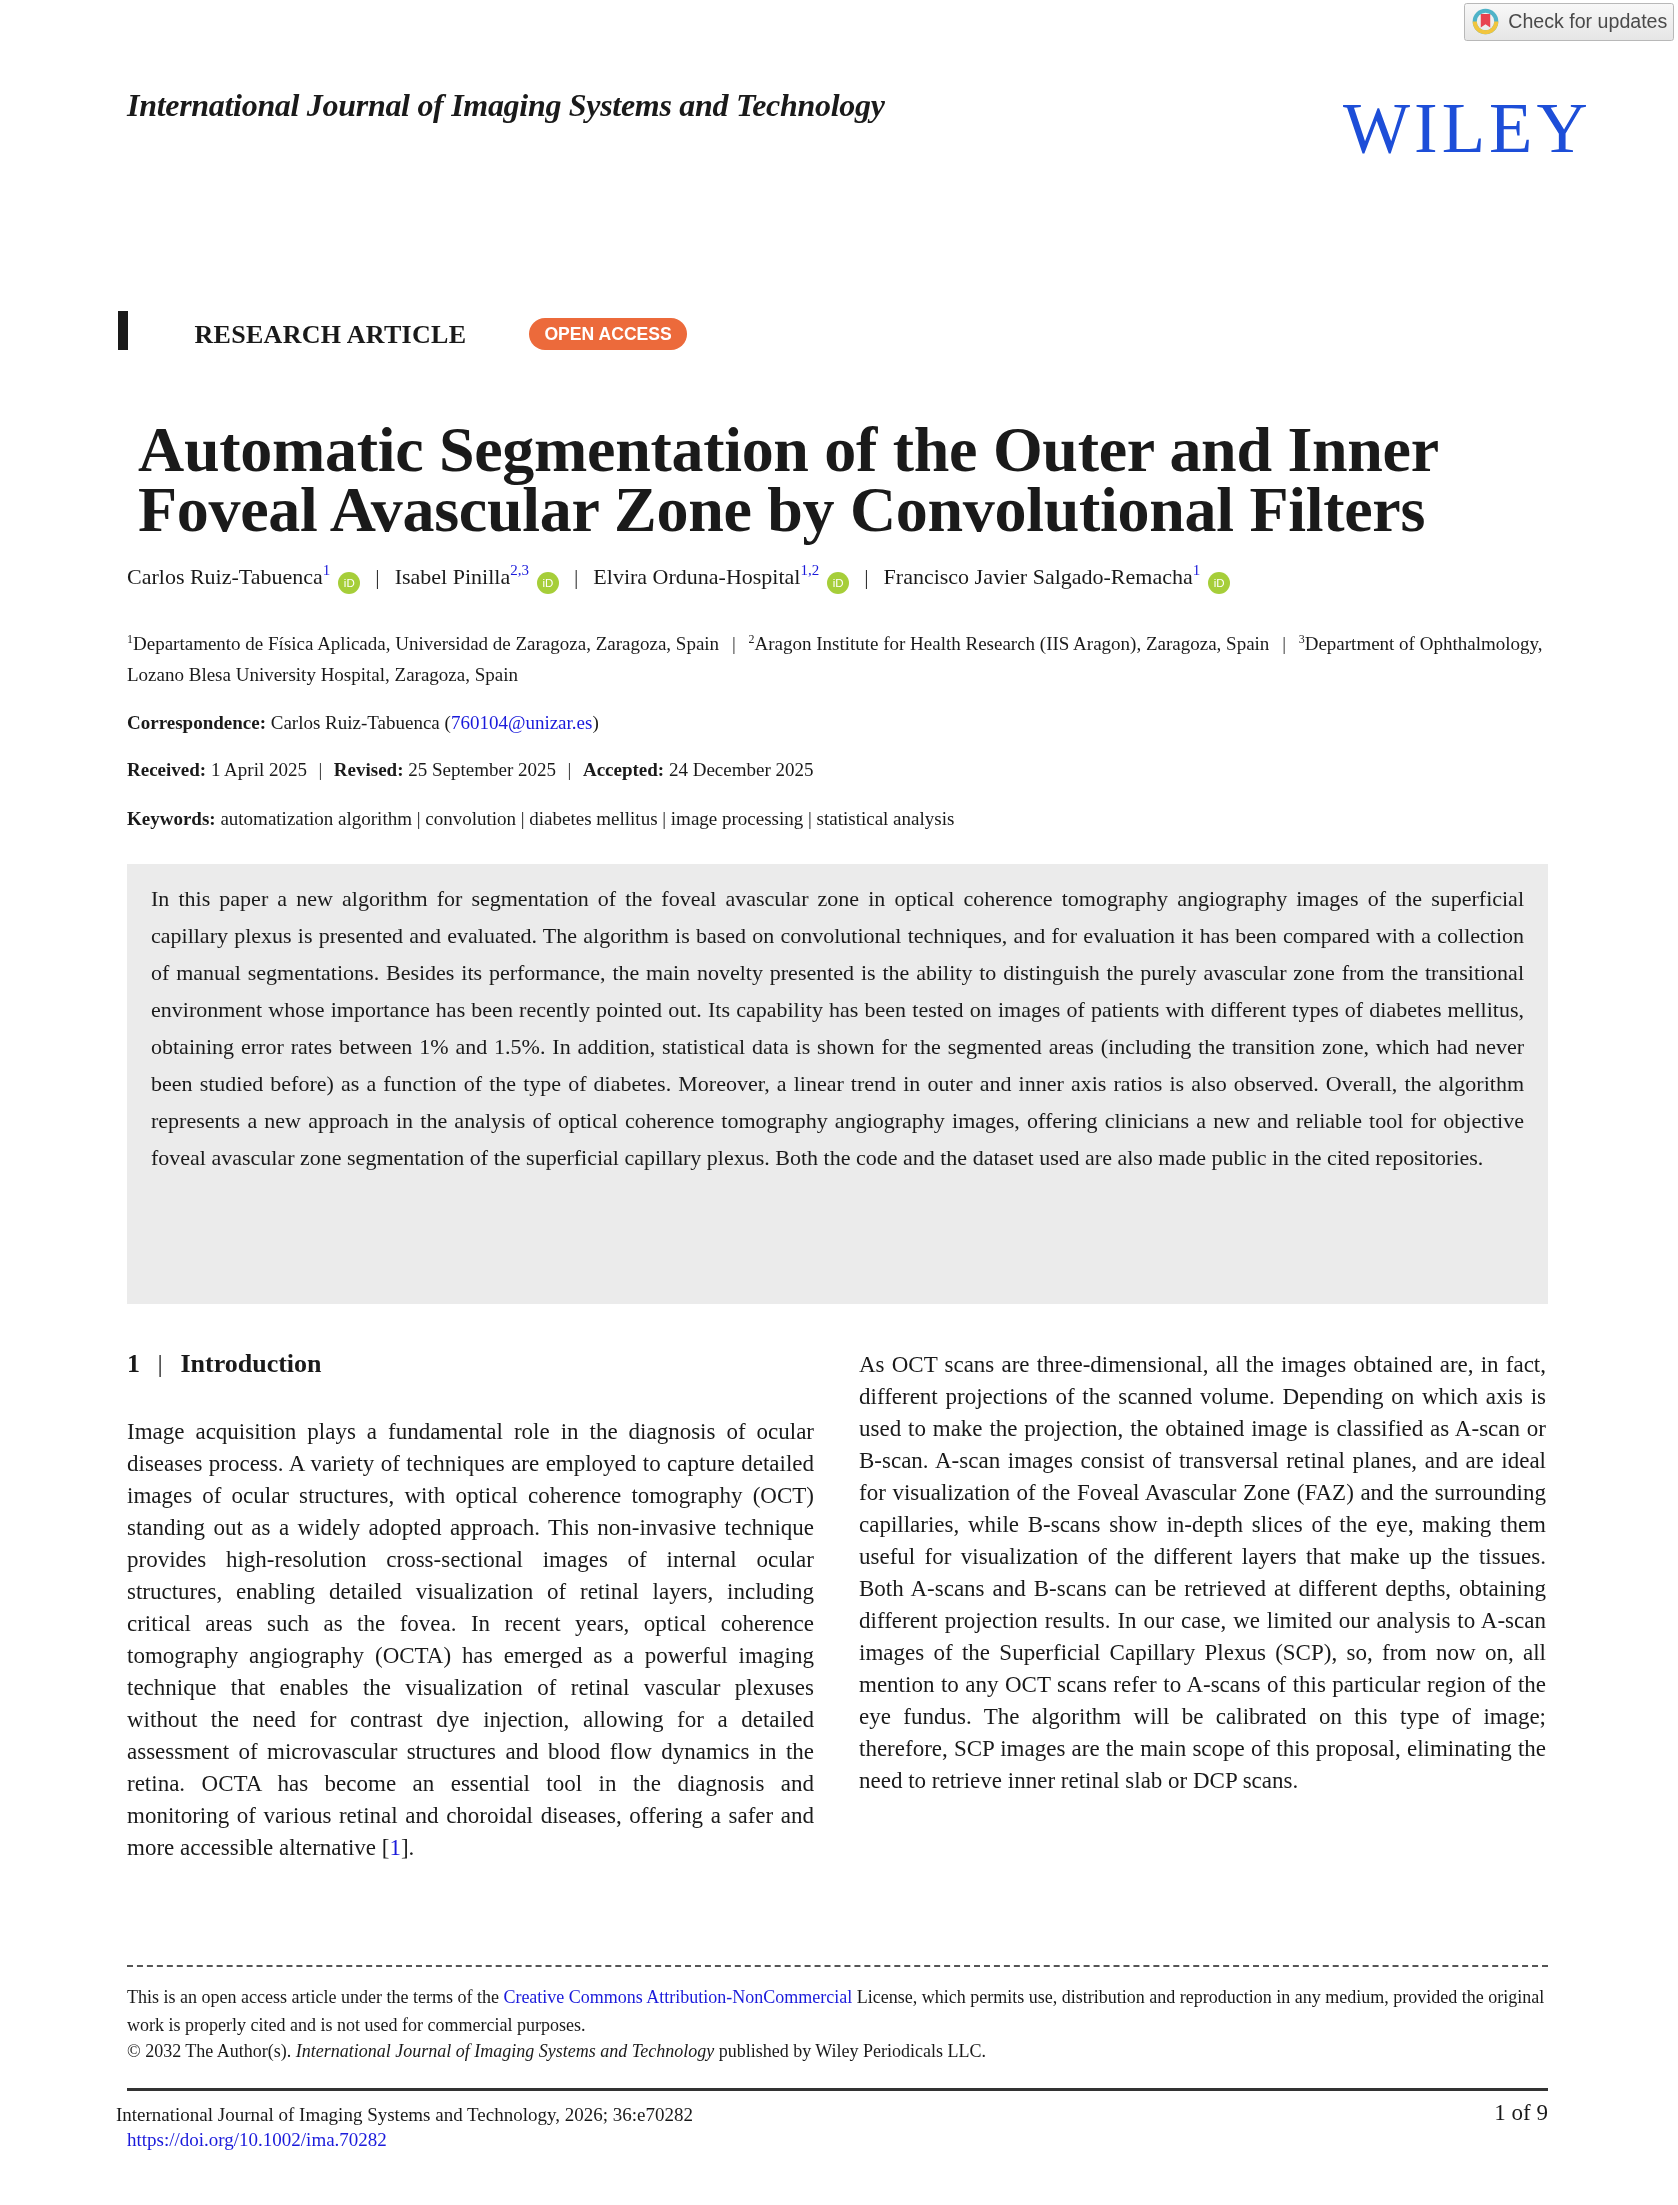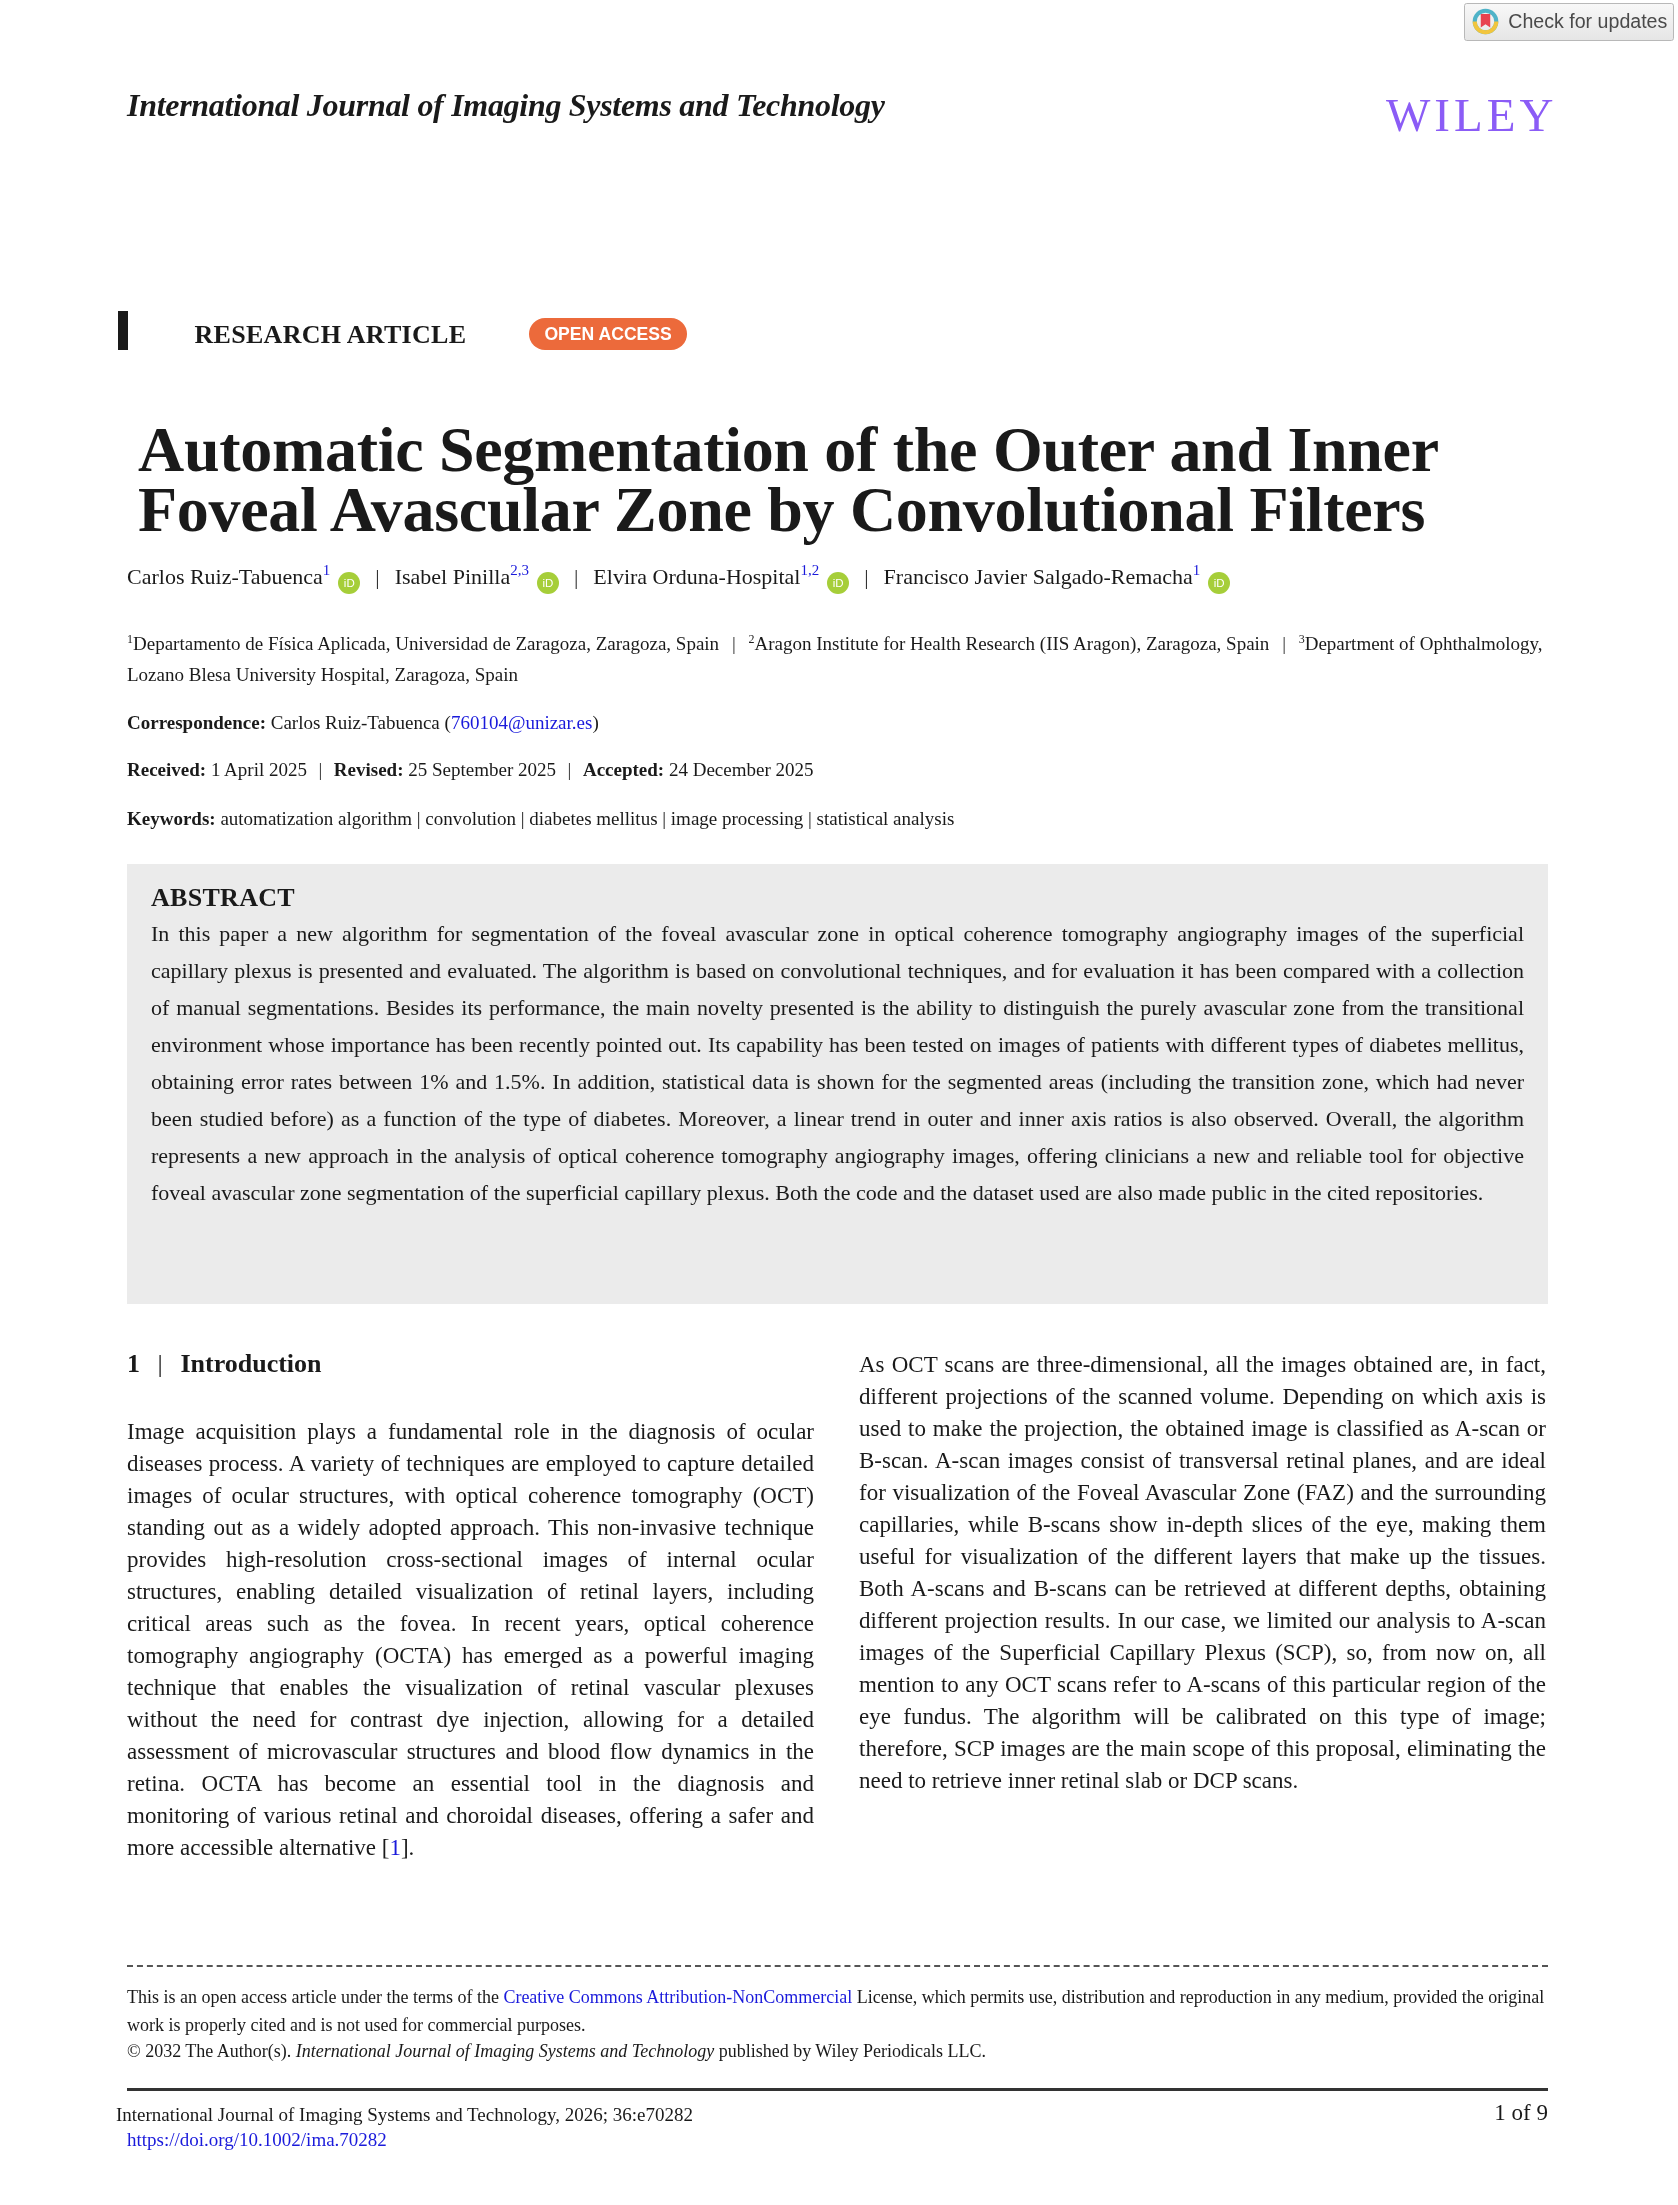--- a/index.html
+++ b/index.html
@@ -10,22 +10,22 @@
   a, .link { color:#1a1adb; text-decoration:none; }
 
   #cfu { position:absolute; left:1464px; top:2.7px; width:210px; height:38px;
          border:1.4px solid #b8b8b8; background:linear-gradient(#f8f8f8,#e6e6e6);
          border-radius:2.7px; display:flex; align-items:center; box-sizing:border-box; }
   #cfu .badge { width:27px; height:27px; margin-left:6.8px; }
   #cfu .lbl { margin-left:9.5px; font-size:19.6px; color:#4a4a4a; }
 
   #journal { position:absolute; left:127px; top:87px; font-size:32px; font-style:italic;
              font-weight:bold; letter-spacing:-0.3px; }
-  #wiley { position:absolute; left:1386px; top:88px; font-size:47px; letter-spacing:4px;
-           font-weight:normal; color:#8b5cf6; }
+  #wiley { position:absolute; left:1343px; top:88px; font-size:71px; letter-spacing:4px;
+           font-weight:normal; color:#1d4ed8; }
 
   #article-type { position:absolute; left:118px; top:311px; height:39px; display:flex; align-items:flex-end;gap:48px; }
   #article-type .bar { width:9.5px; height:39px; background:#1a1a1a; }
   #article-type .txt { margin-left:19px; font-size:26px; font-weight:bold; letter-spacing:0.3px; }
   #article-type .oa { margin-left:15px; background:#ec6a3b; color:#fff; border-radius:17.6px;
                       padding:5.4px 15px; font-size:17.6px; font-weight:bold; }
 
   #title { position:absolute; left:138px; top:420px; width:1435px; font-size:64px; font-weight:bold;
            line-height:60px; letter-spacing:-0.3px; }
 
@@ -139,21 +139,20 @@
   <span class="sep" style="margin:0 6.8px">|</span>
   <b>Accepted:</b>
   <span>24 December 2025</span>
 </div>
 <div id="kw" class="meta serif">
   <b>Keywords:</b>
   <span>automatization algorithm | convolution | diabetes mellitus | image processing | statistical analysis</span>
 </div>
 
 <div id="abstract" class="serif">
-  <h2>ABSTRACT</h2>
   <p>In this paper a new algorithm for segmentation of the foveal avascular zone in optical coherence tomography angiography images of the superficial capillary plexus is presented and evaluated. The algorithm is based on convolutional techniques, and for evaluation it has been compared with a collection of manual segmentations. Besides its performance, the main novelty presented is the ability to distinguish the purely avascular zone from the transitional environment whose importance has been recently pointed out. Its capability has been tested on images of patients with different types of diabetes mellitus, obtaining error rates between 1% and 1.5%. In addition, statistical data is shown for the segmented areas (including the transition zone, which had never been studied before) as a function of the type of diabetes. Moreover, a linear trend in outer and inner axis ratios is also observed. Overall, the algorithm represents a new approach in the analysis of optical coherence tomography angiography images, offering clinicians a new and reliable tool for objective foveal avascular zone segmentation of the superficial capillary plexus. Both the code and the dataset used are also made public in the cited repositories.</p>
 </div>
 
 <div id="intro-head" class="serif">
   <span class="num">1</span><span class="pipe">|</span><span>Introduction</span>
 </div>
 
 <div id="col1" class="col serif">
   <p><span>Image acquisition plays a fundamental role in the diagnosis of ocular diseases process. A variety of techniques are employed to capture detailed images of ocular structures, with optical coherence tomography (OCT) standing out as a widely adopted approach. This non-invasive technique provides high-resolution cross-sectional images of internal ocular structures, enabling detailed visualization of retinal layers, including critical areas such as the fovea. In recent years, optical coherence tomography angiography (OCTA) has emerged as a powerful imaging technique that enables the visualization of retinal vascular plexuses without the need for contrast dye injection, allowing for a detailed assessment of microvascular structures and blood flow dynamics in the retina. OCTA has become an essential tool in the diagnosis and monitoring of various retinal and choroidal diseases, offering a safer and more accessible alternative [</span><a>1</a><span>].</span></p>
 </div>

